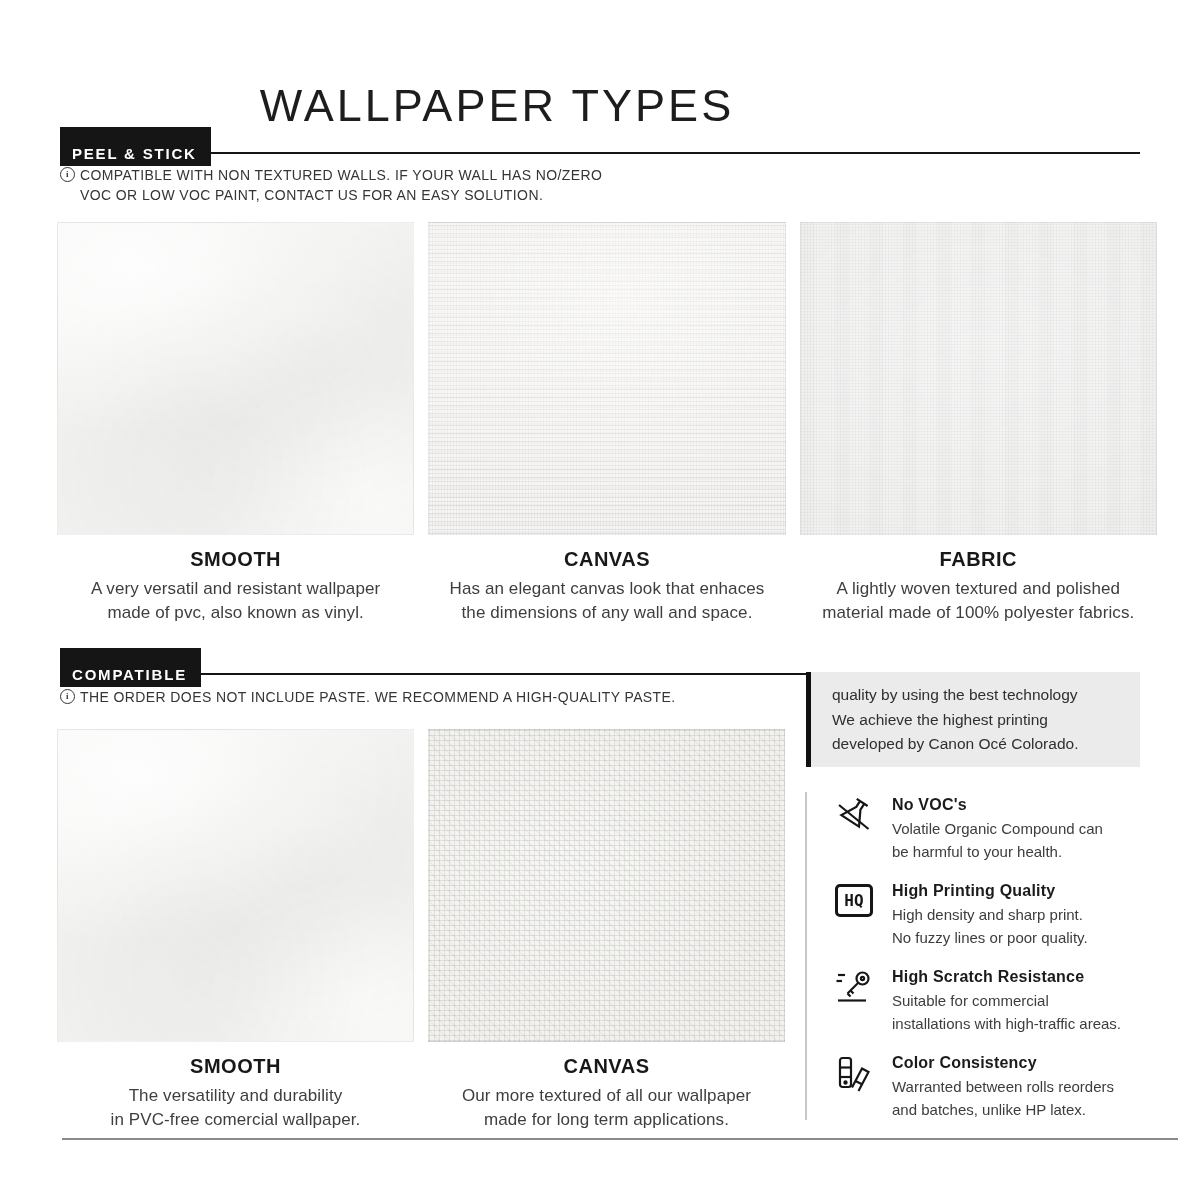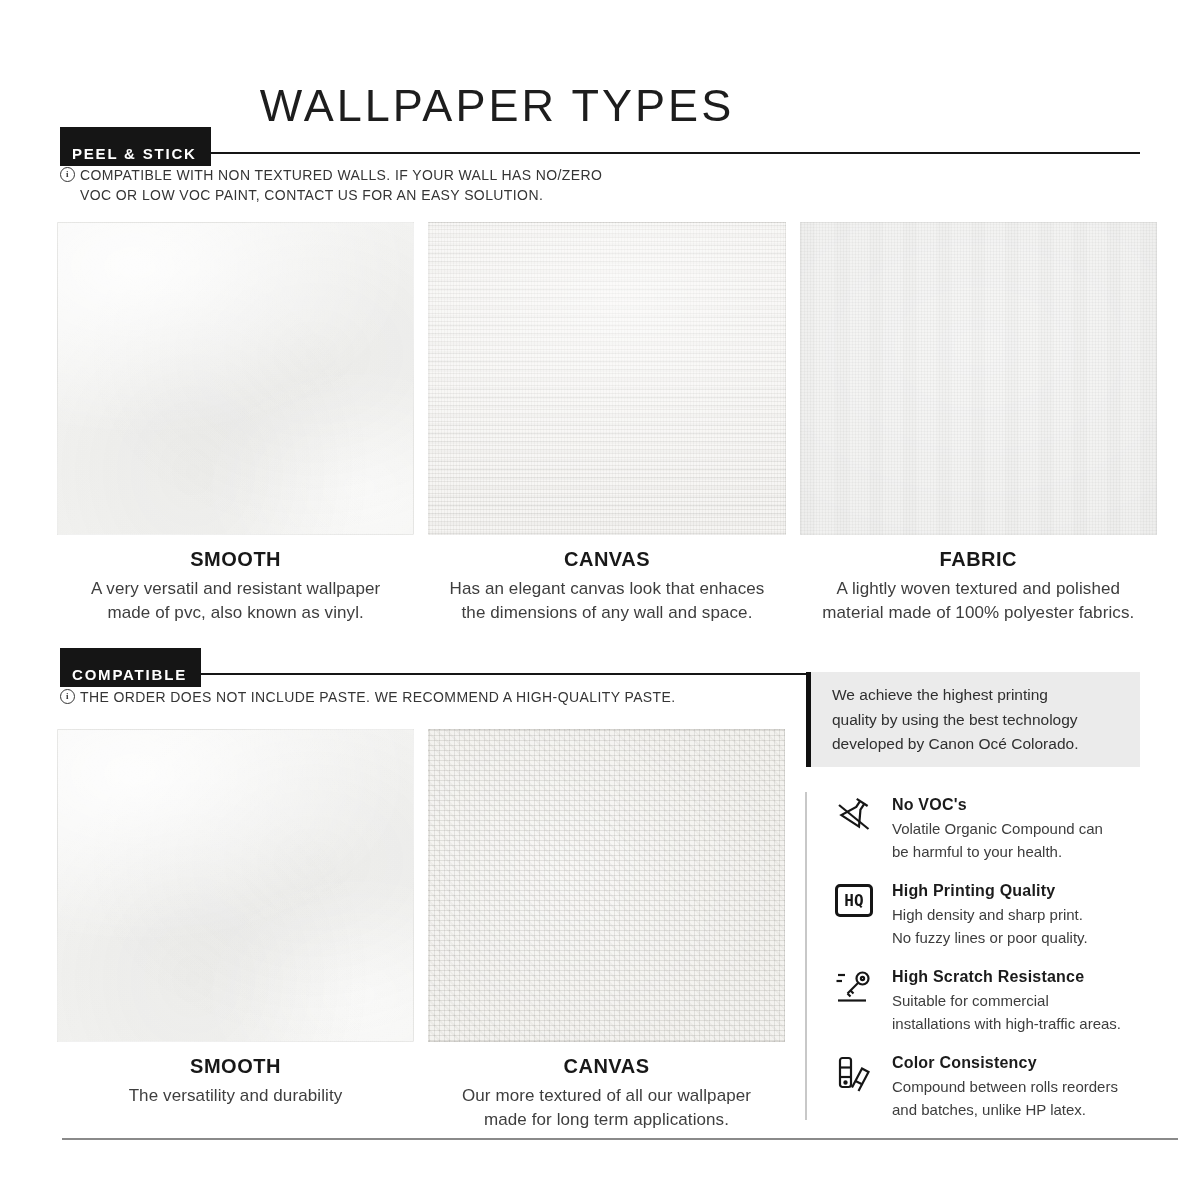--- a/index.html
+++ b/index.html
@@ -138,35 +138,36 @@
     <span class="info-circle">i</span>
     <span>THE ORDER DOES NOT INCLUDE PASTE. WE RECOMMEND A HIGH-QUALITY PASTE.</span>
   </div>
 
   <div class="swatch-row" id="row-trad">
     <div class="swatch-card">
       <div class="swatch-img tex-smooth"></div>
       <h3 class="swatch-title">SMOOTH</h3>
       <p class="swatch-desc">
         <span style="display:block">The versatility and durability</span>
+        <span style="display:block">in PVC-free comercial wallpaper.</span>
       </p>
     </div>
     <div class="swatch-card">
       <div class="swatch-img tex-canvas-coarse"></div>
       <h3 class="swatch-title">CANVAS</h3>
       <p class="swatch-desc">
         <span style="display:block">Our more textured of all our wallpaper</span>
         <span style="display:block">made for long term applications.</span>
       </p>
     </div>
   </div>
 
   <div class="quote-box">
+    <span style="display:block">quality by using the best technology</span>
     <span style="display:block">We achieve the highest printing</span>
-    <span style="display:block">quality by using the best technology</span>
     <span style="display:block">developed by Canon Océ Colorado.</span>
   </div>
 
   <div class="features">
 
     <div class="feature">
       <span class="icon-box">
         <svg width="38" height="38" viewBox="0 0 38 38">
           <g transform="rotate(33 19 19)">
             <line x1="12.5" y1="4" x2="25.5" y2="4"></line>
@@ -226,21 +227,21 @@
           <line x1="5" y1="13.5" x2="16" y2="13.5"></line>
           <line x1="5" y1="23" x2="16" y2="23"></line>
           <circle cx="10.5" cy="28.5" r="1.1" fill="#161616"></circle>
           <path d="M17 33.5 L27 14.5 L33.5 18 L23.5 37"></path>
           <line x1="20.5" y1="27" x2="27.5" y2="30.5"></line>
         </svg>
       </span>
       <div class="feature-text">
         <p class="feature-title">Color Consistency</p>
         <p class="feature-desc">
-          <span style="display:block">Compound between rolls reorders</span>
+          <span style="display:block">Warranted between rolls reorders</span>
           <span style="display:block">and batches, unlike HP latex.</span>
         </p>
       </div>
     </div>
 
   </div>
 
   <div class="bottom-divider"></div>
 
 </div>

